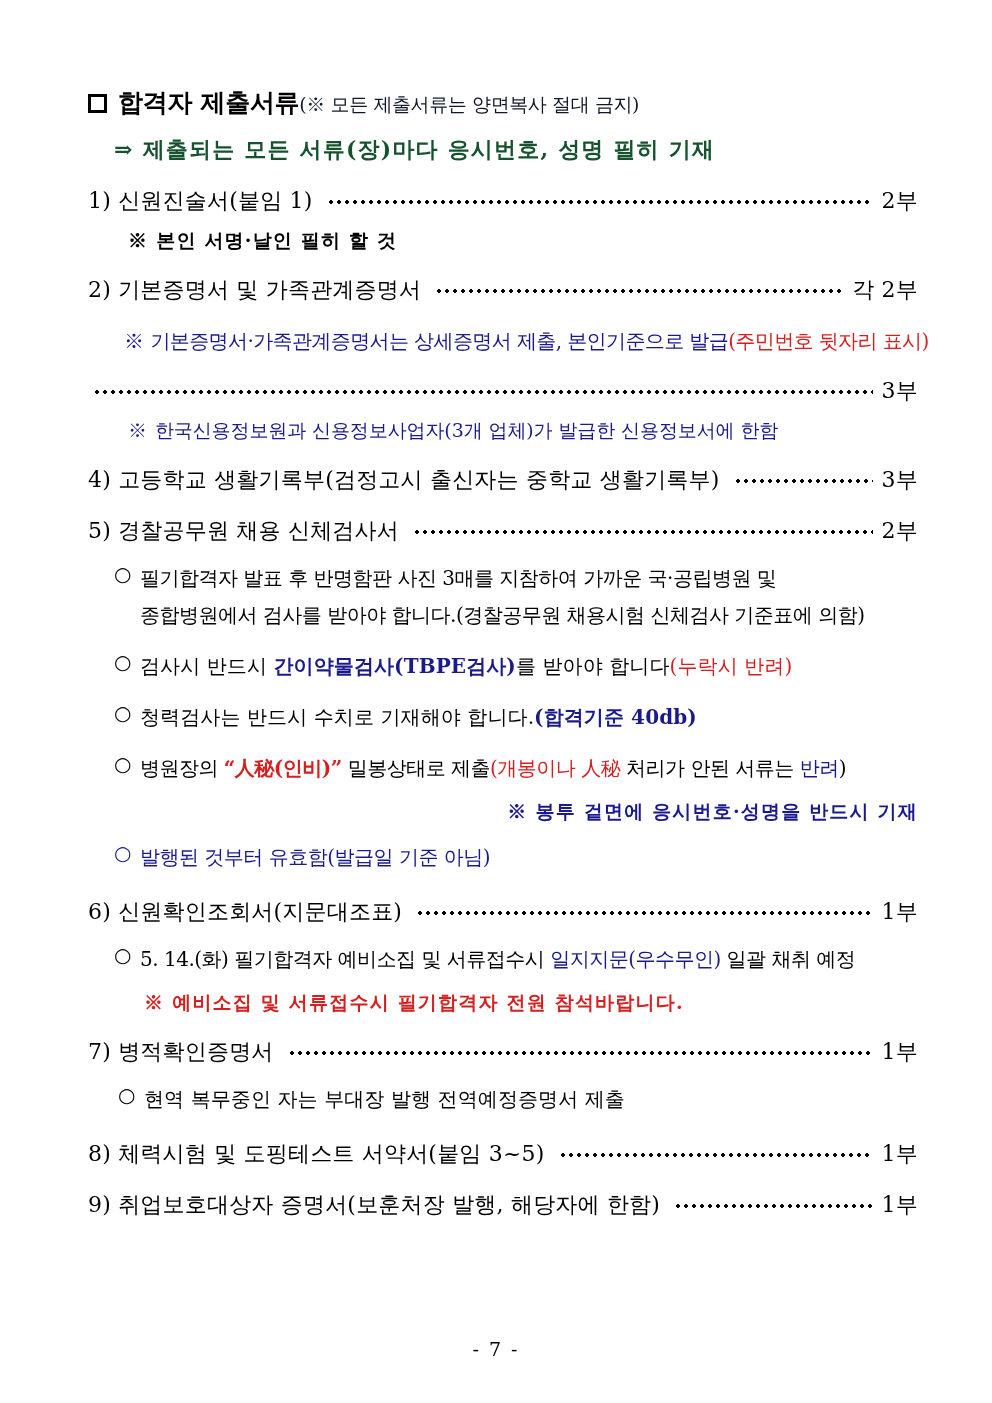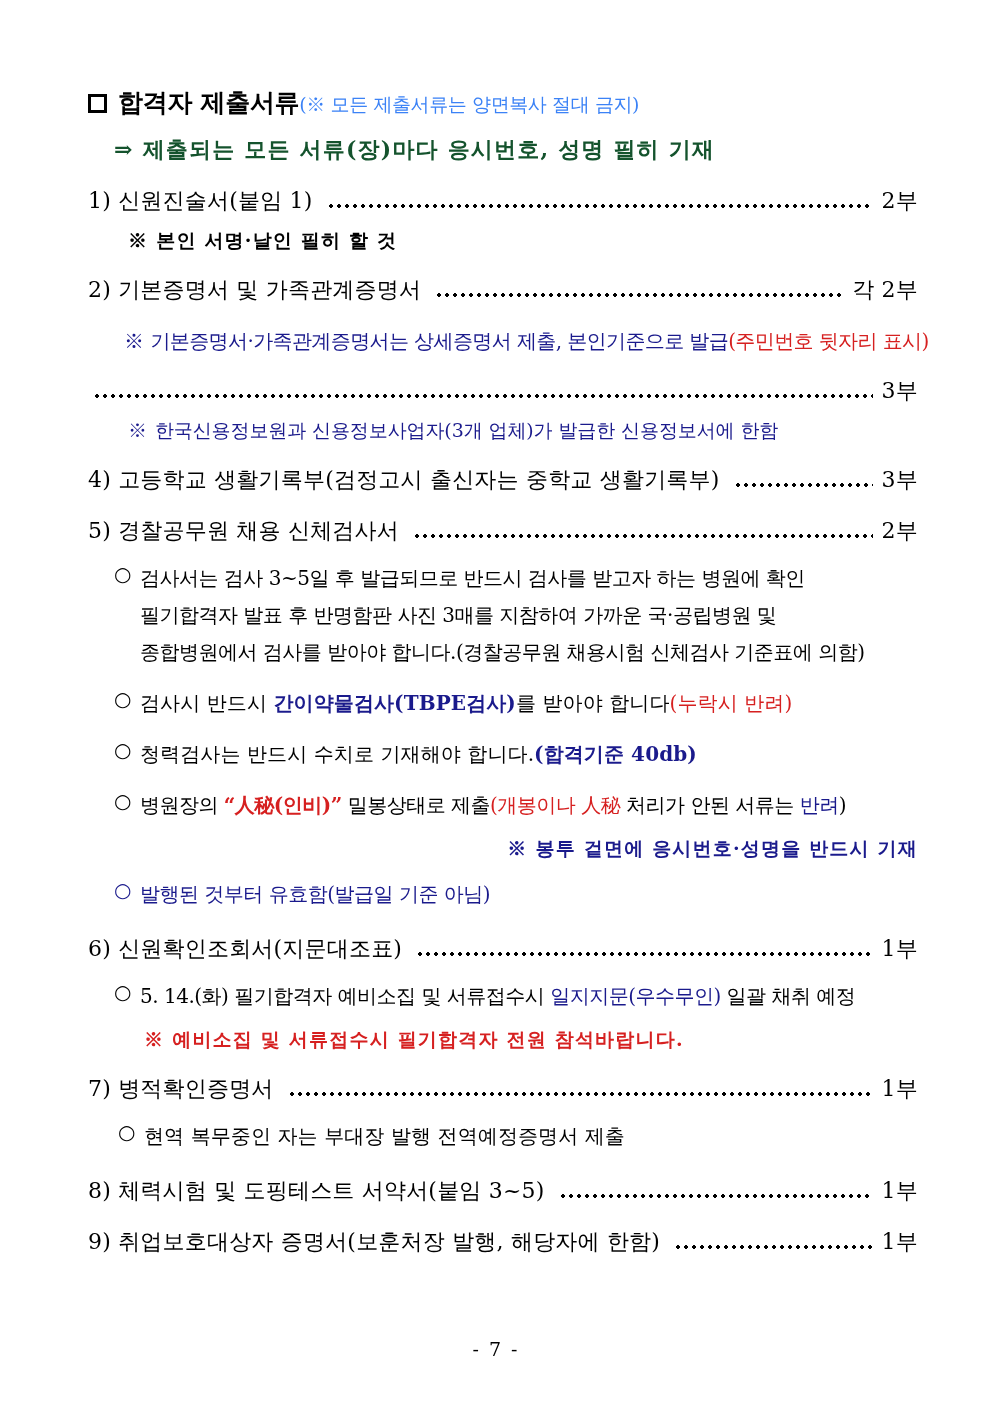--- a/index.html
+++ b/index.html
@@ -47,42 +47,42 @@
   }
   .heading-text {
     font-size: 25px;
     font-weight: bold;
     letter-spacing: -0.3px;
     white-space: nowrap;
   }
   .heading-note {
     font-size: 19px;
     font-weight: normal;
-    color: #3b82f6;
+    color: #0f172a;
     letter-spacing: -0.4px;
   }
 
   
   .arrow-line {
     margin: 16px 0 18px 26px;
     font-size: 22px;
     font-weight: bold;
     color: #14532d;
     letter-spacing: 1.2px;
     white-space: nowrap;
   }
   .arrow-line .arrow { margin-right: 9px; }
 
   
   .item {
     margin-top: 21px;
   }
   .item-line {
     display: flex;
-    align-items: flex-end;
+    align-items: center;
     font-size: 22px;
     letter-spacing: 0.2px;
     white-space: nowrap;
   }
   .item-label {
     flex: 0 0 auto;
     padding-right: 9px;
   }
   .leader {
     flex: 1 1 auto;
@@ -222,21 +222,20 @@
     <div class="item">
       <div class="item-line">
         <span class="item-label">5) 경찰공무원 채용 신체검사서</span>
         <span class="leader"></span>
         <span class="item-count">2부</span>
       </div>
 
       <div class="bullet tight">
         <span class="bullet-mark">○</span>
         <span class="bullet-body">
-          <span class="ln">검사서는 검사 3~5일 후 발급되므로 반드시 검사를 받고자 하는 병원에 확인</span>
           <span class="ln">필기합격자 발표 후 반명함판 사진 3매를 지참하여 가까운 국·공립병원 및</span>
           <span class="ln">종합병원에서 검사를 받아야 합니다.(경찰공무원 채용시험 신체검사 기준표에 의함)</span>
         </span>
       </div>
 
       <div class="bullet">
         <span class="bullet-mark">○</span>
         <span class="bullet-body">
             <span class="ln"><span>검사시 반드시 </span><span class="blue-t bold-t">간이약물검사(TBPE검사)</span><span>를 받아야 합니다</span><span class="red-t">(누락시 반려)</span></span>
           </span>

